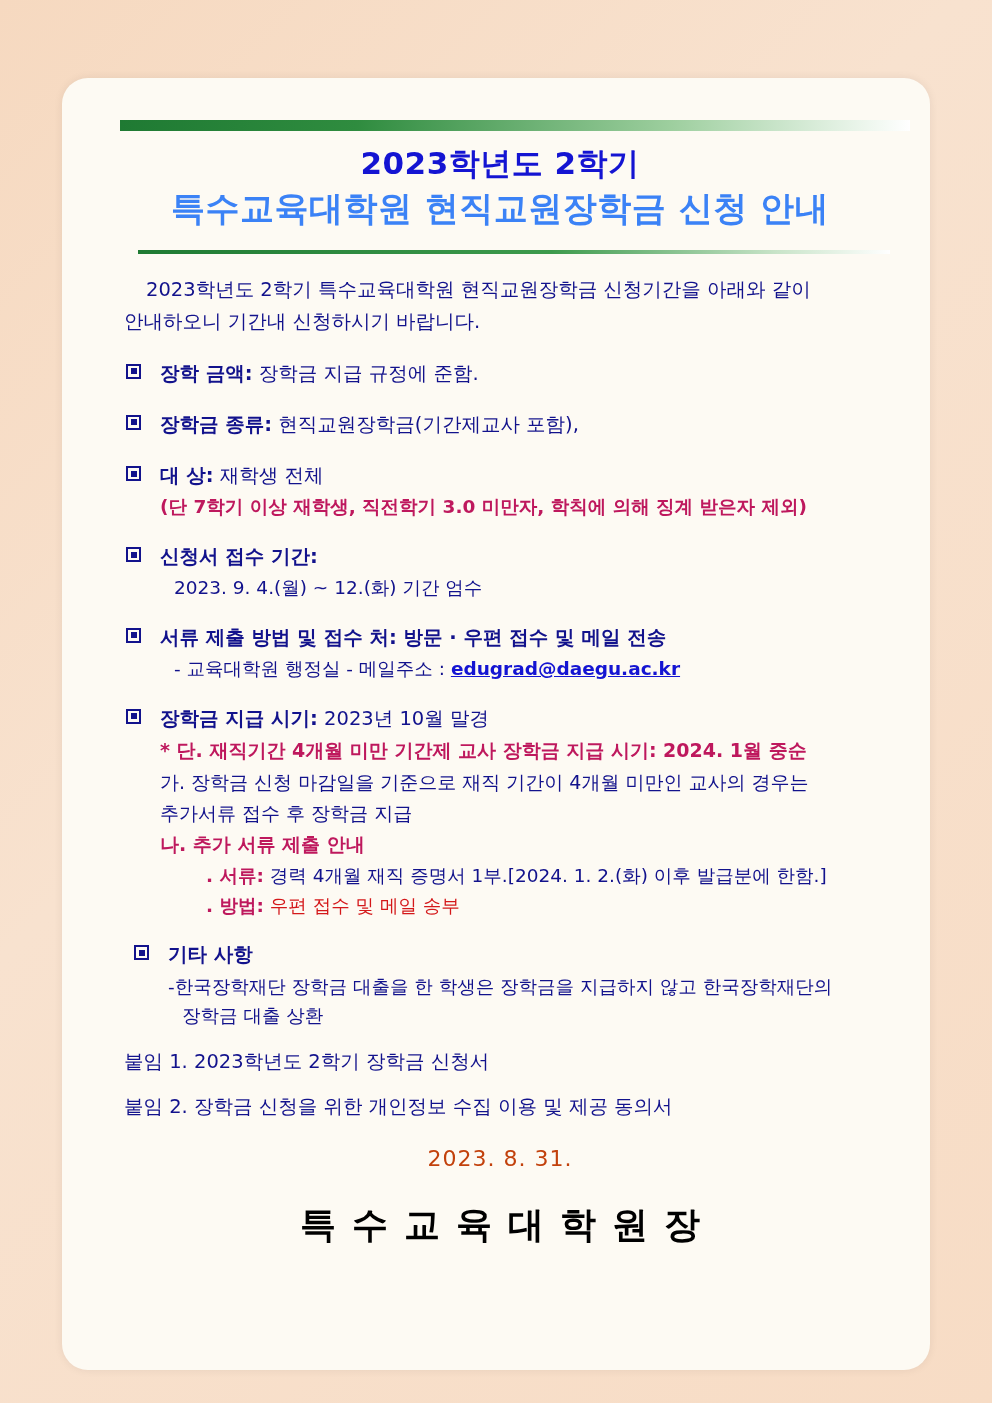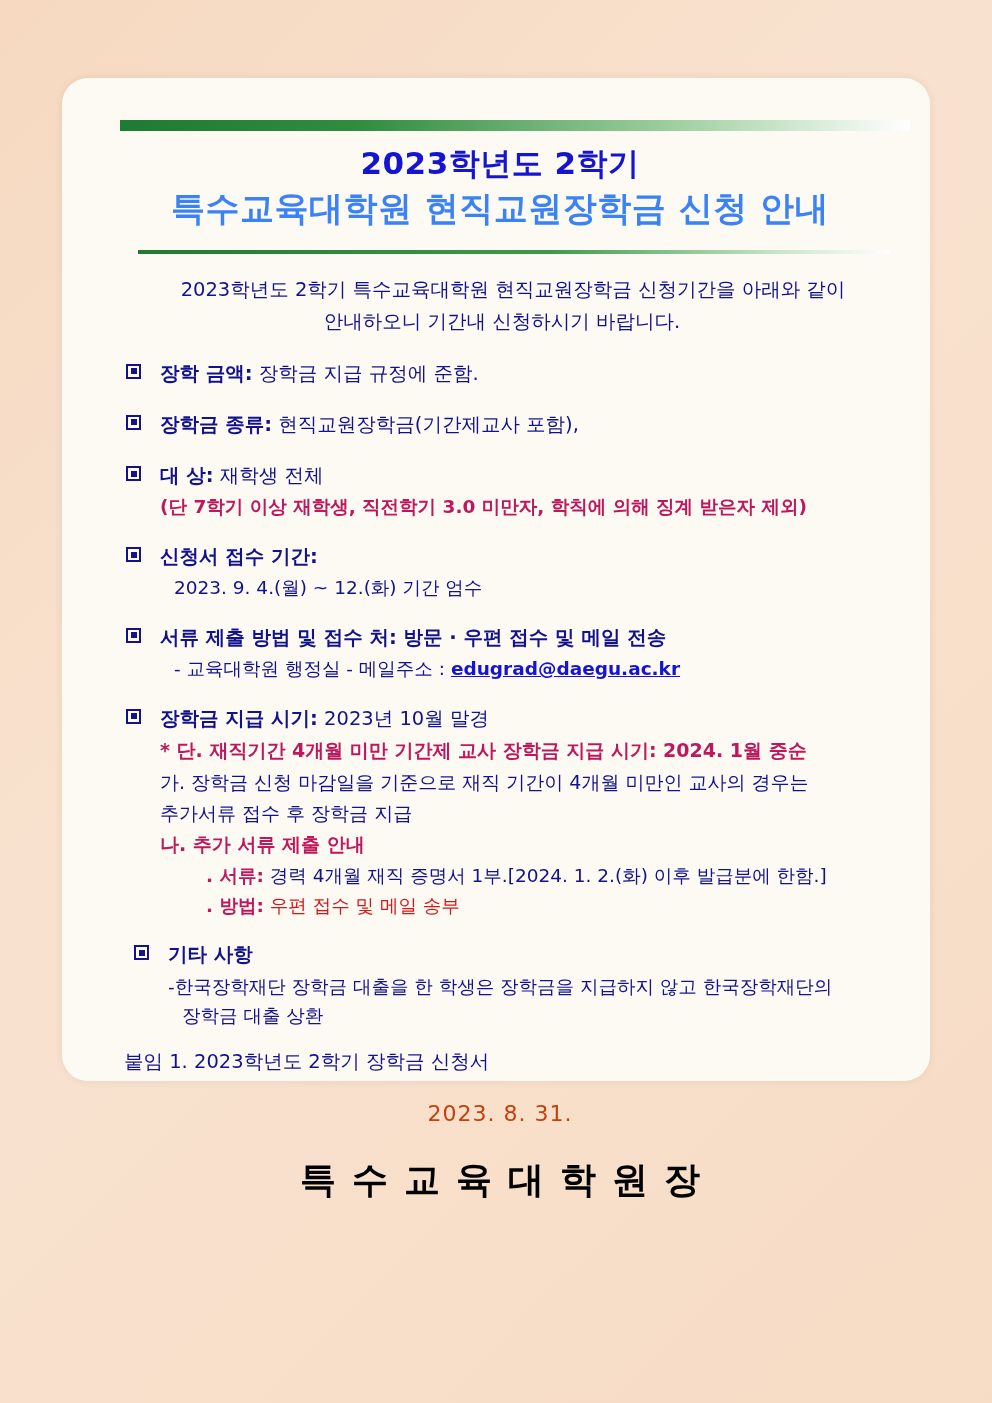--- a/index.html
+++ b/index.html
@@ -11,21 +11,21 @@
     height: 1403px;
     background: linear-gradient(135deg, #f6d9c0 0%, #f8e2cf 40%, #f7dcc5 100%);
     font-family: "DejaVu Sans", "Liberation Sans", sans-serif;
     overflow: hidden;
   }
   .page {
     position: absolute;
     left: 62px;
     top: 78px;
     width: 868px;
-    height: 1003px;
+    height: 1292px;
     background: #fdfaf3;
     border-radius: 26px;
     box-shadow: 0 0 10px rgba(0,0,0,0.07);
   }
   .inner {
     position: absolute;
     left: 58px;
     top: 42px;
     width: 760px;
   }
@@ -60,21 +60,20 @@
     width: 752px;
     margin: 12px 0 0 18px;
     background: linear-gradient(to right, #1f7a33 0%, #3d9a4c 55%, #c9e4c9 85%, #ffffff 100%);
   }
   .intro {
     color: #12128c;
     font-size: 19.5px;
     line-height: 1.62;
     margin-top: 20px;
     margin-left: 4px;
-    text-align: center;
   }
   .intro .ind { padding-left: 22px; }
 
   .item {
     margin-top: 21px;
     position: relative;
     padding-left: 40px;
     color: #12128c;
     font-size: 19.5px;
     line-height: 1.55;
@@ -203,18 +202,19 @@
     </div>
 
     <div class="item" style="margin-left:8px;">
       <span class="bullet"></span>
       <span class="lbl">기타 사항</span>
       <span class="sub">-한국장학재단 장학금 대출을 한 학생은 장학금을 지급하지 않고 한국장학재단의</span>
       <span class="sub i1">장학금 대출 상환</span>
     </div>
 
     <div class="attach">붙임 1. 2023학년도 2학기 장학금 신청서</div>
+    <div class="attach">붙임 2. 장학금 신청을 위한 개인정보 수집 이용 및 제공 동의서</div>
 
     <div class="date">2023. 8. 31.</div>
     <div class="signer">특수교육대학원장</div>
 
   </div>
 </div>
 
 </body></html>

